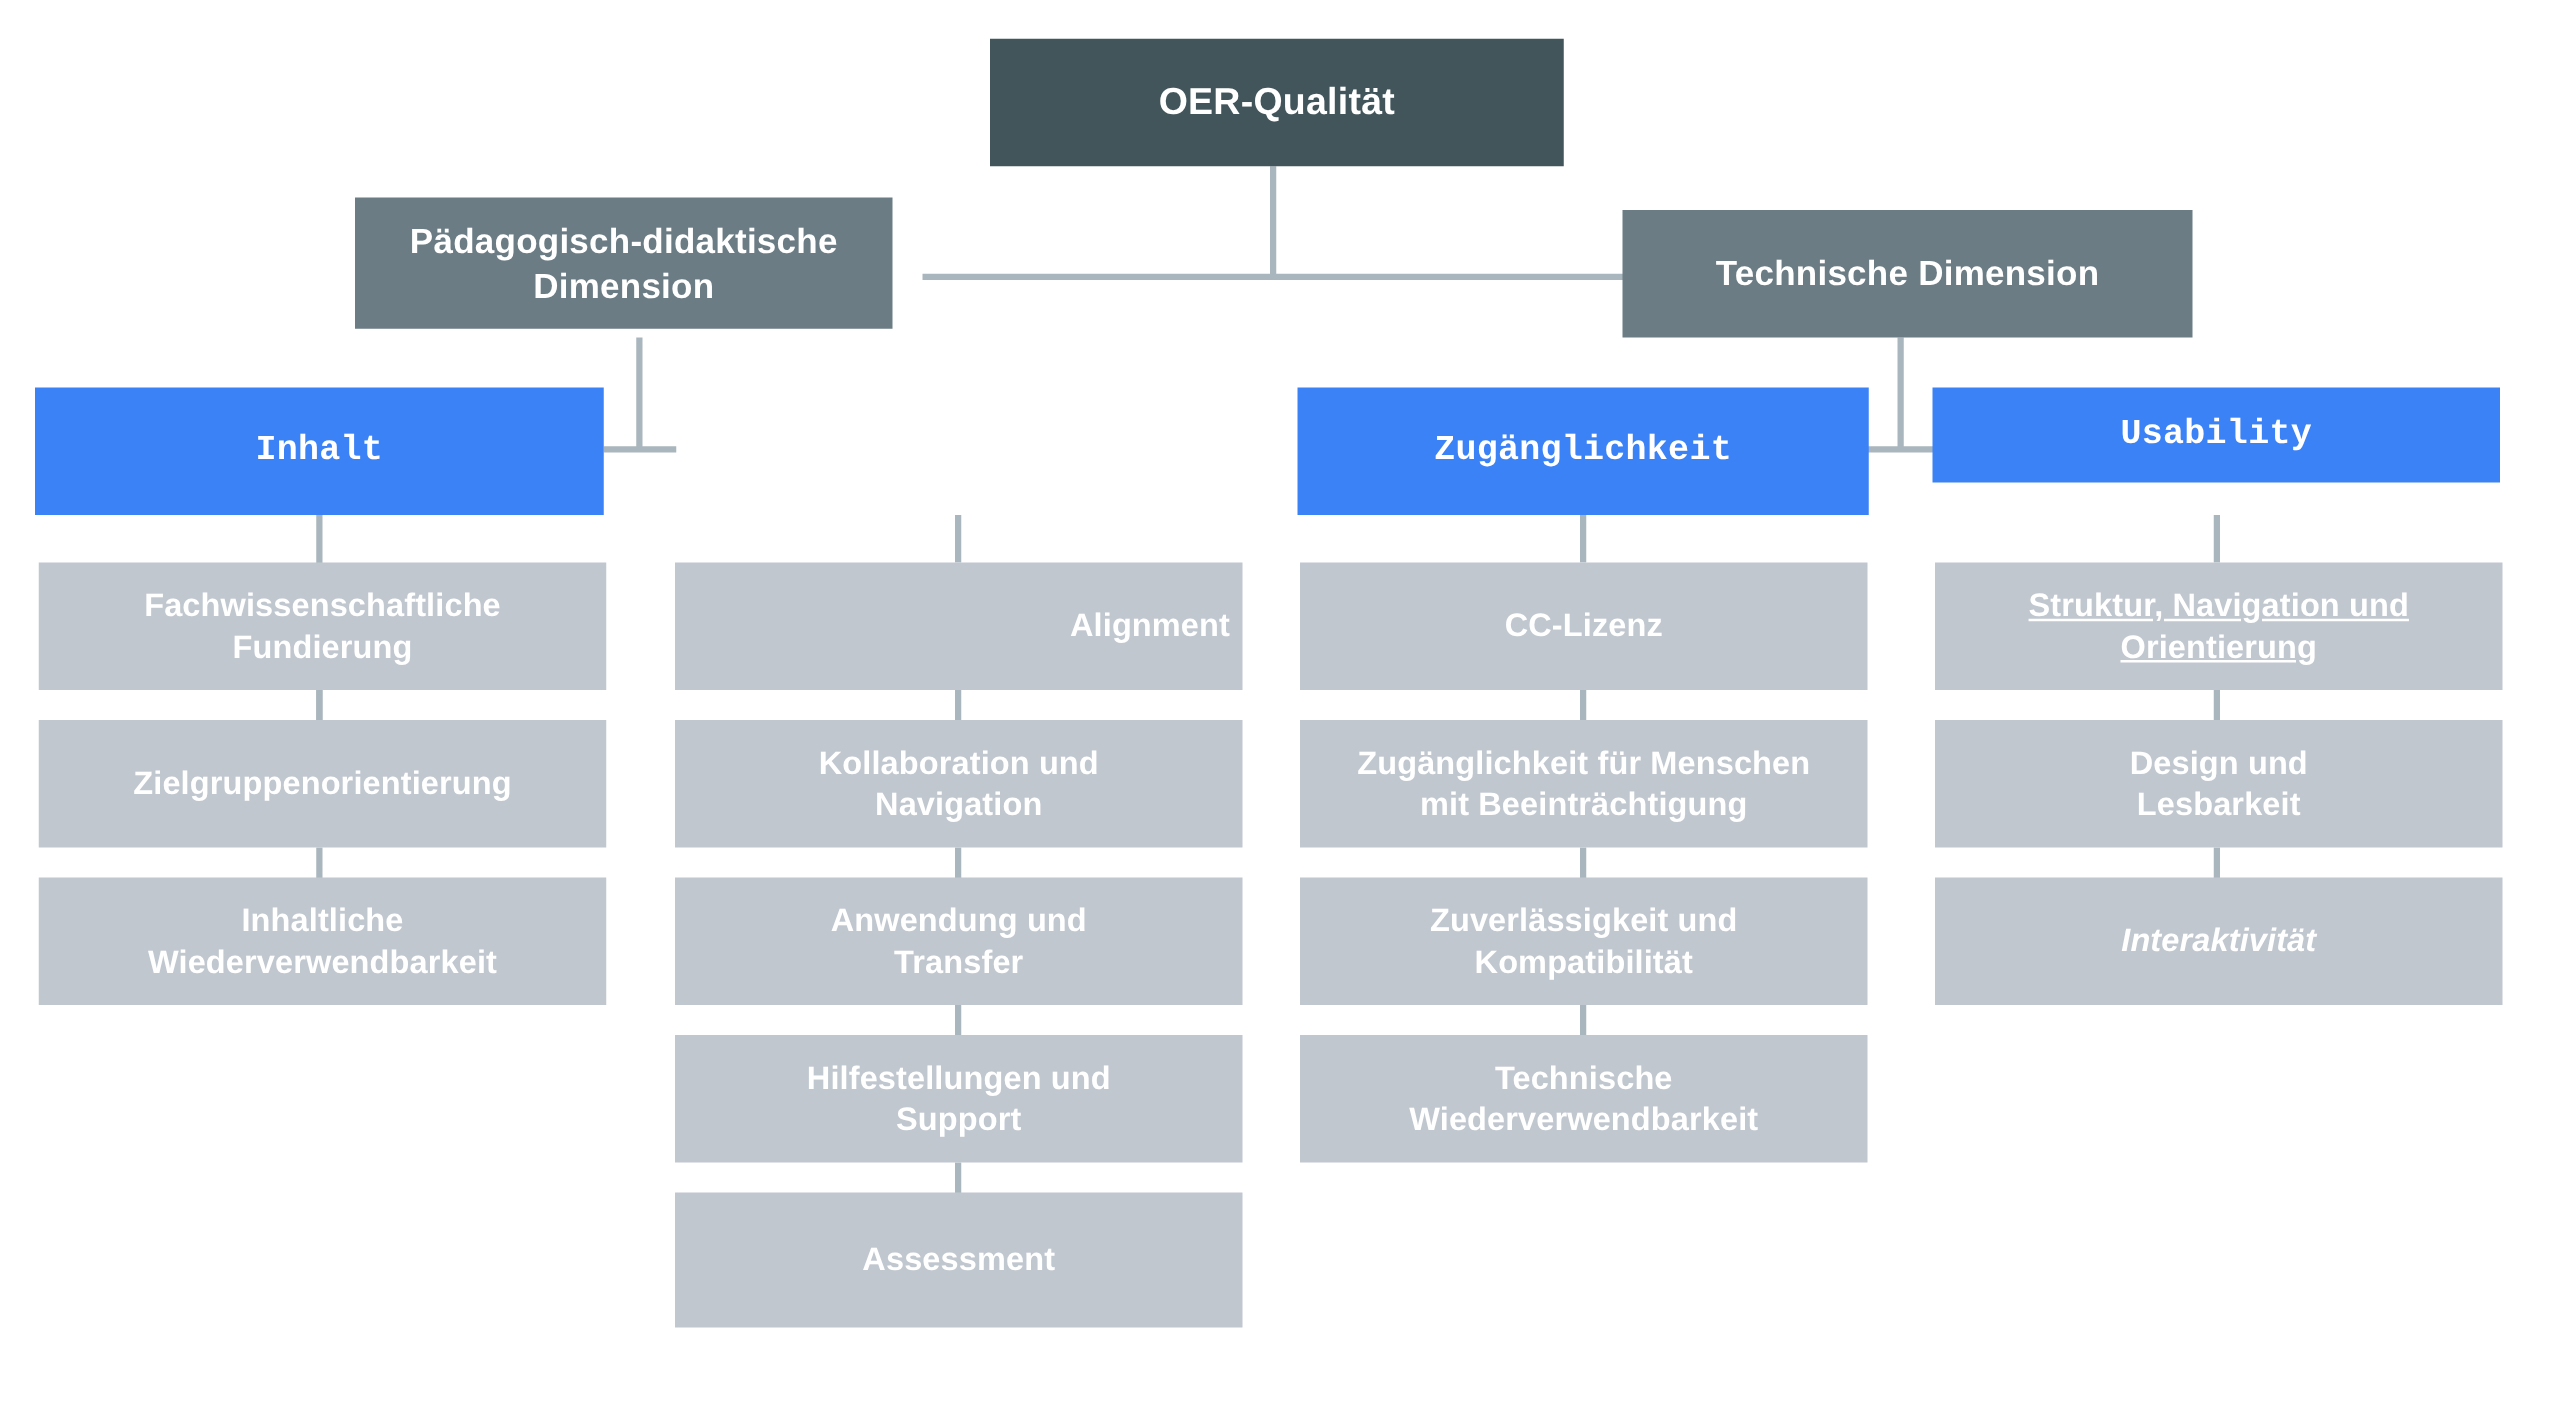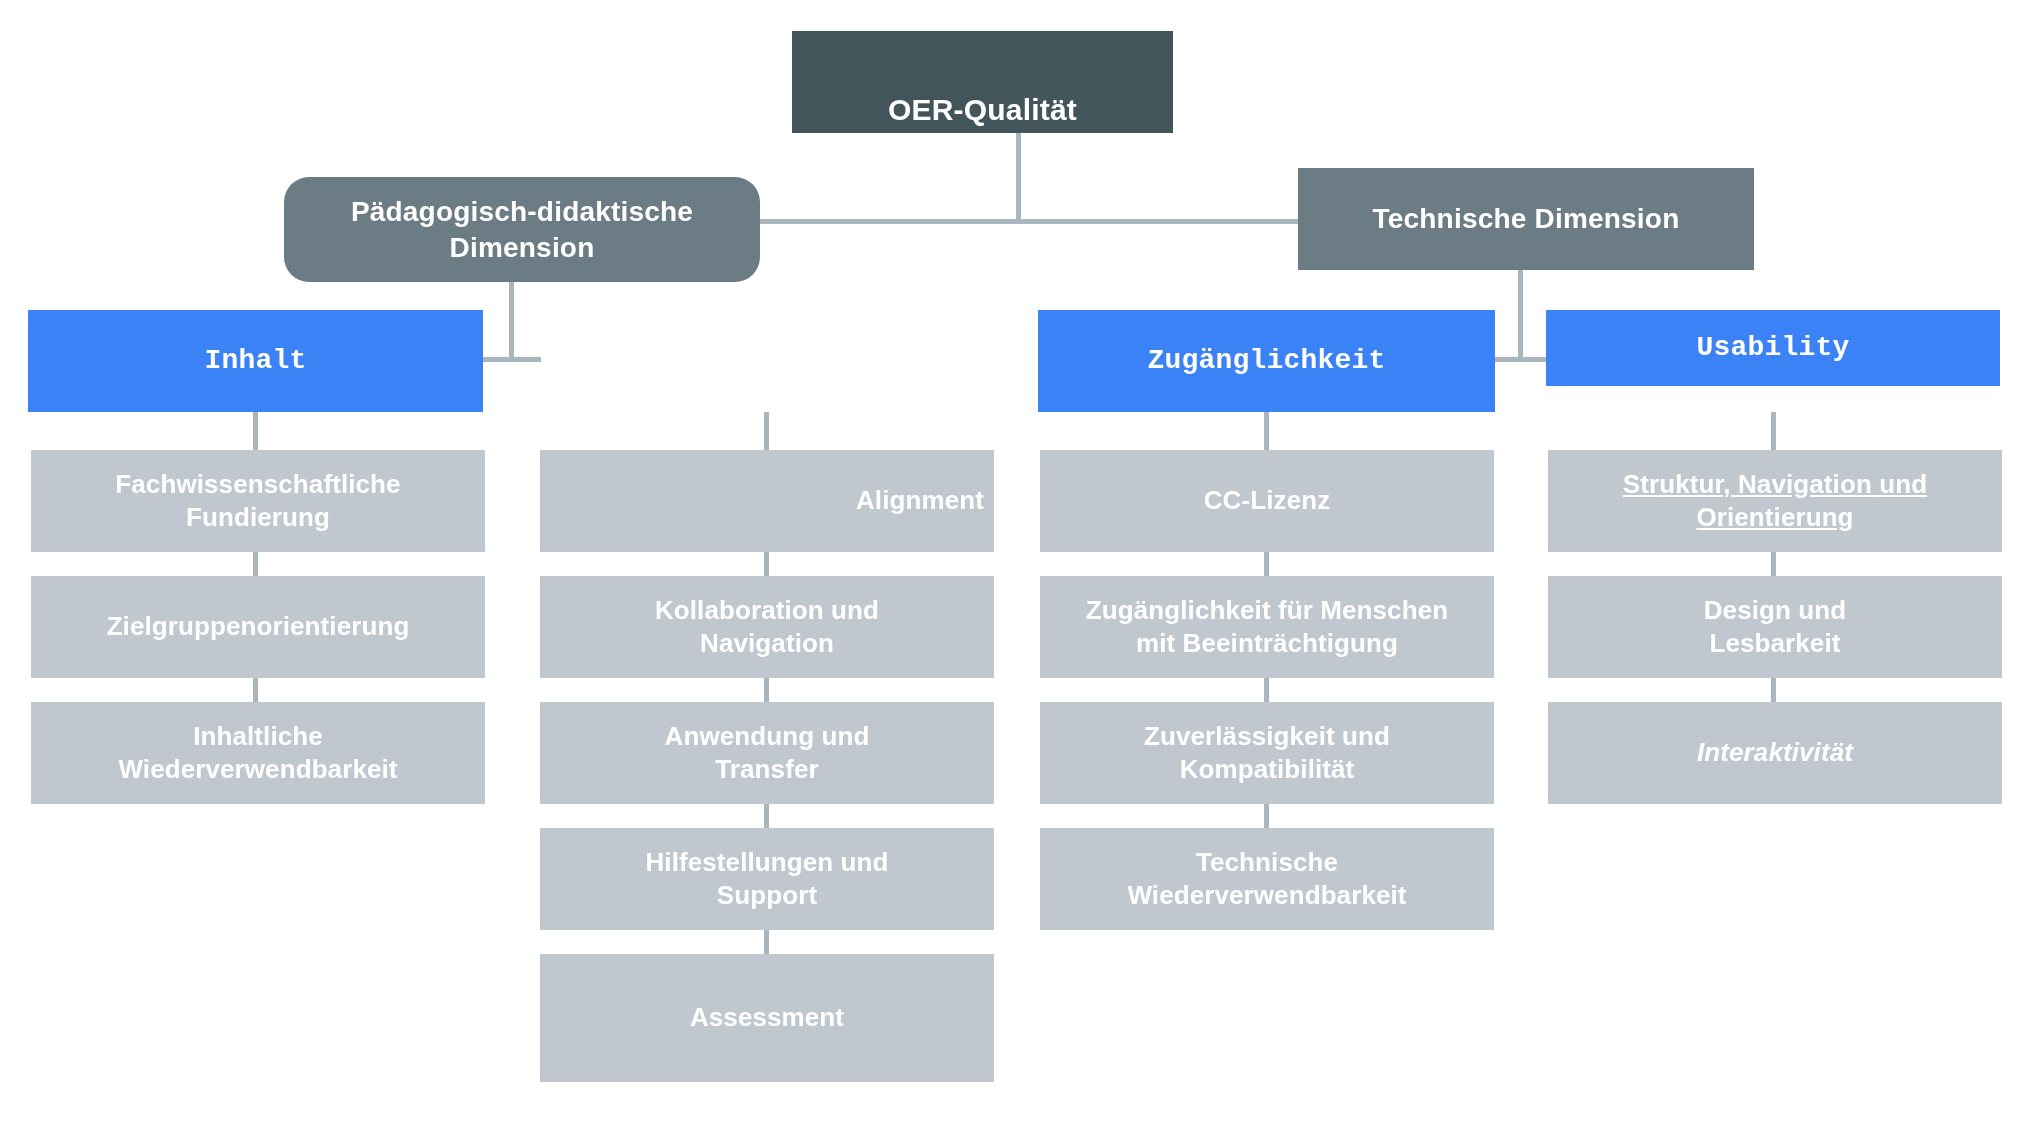--- a/index.html
+++ b/index.html
@@ -68,25 +68,25 @@
 
   <div class="conn v" style="left:1264px; top:412px; height:38px;"></div>
   <div class="conn v" style="left:1264px; top:552px; height:26px;"></div>
   <div class="conn v" style="left:1264px; top:678px; height:26px;"></div>
   <div class="conn v" style="left:1264px; top:804px; height:26px;"></div>
 
   <div class="conn v" style="left:1771px; top:412px; height:38px;"></div>
   <div class="conn v" style="left:1771px; top:552px; height:26px;"></div>
   <div class="conn v" style="left:1771px; top:678px; height:26px;"></div>
 
-  <div class="node lvl-root" style="left:792px; top:31px; width:381px; height:102px;align-items:flex-end;">
+  <div class="node lvl-root" style="left:792px; top:31px; width:459px; height:102px;">
     <span>OER-Qualität</span>
   </div>
 
-  <div class="node lvl-dim" style="left:284px; top:177px; width:476px; height:105px;border-radius:25px;">
+  <div class="node lvl-dim" style="left:284px; top:158px; width:430px; height:105px;">
     <span>Pädagogisch-didaktische
 Dimension</span>
   </div>
   <div class="node lvl-dim" style="left:1298px; top:168px; width:456px; height:102px;">
     <span>Technische Dimension</span>
   </div>
 
   <div class="node lvl-cat" style="left:28px; top:310px; width:455px; height:102px;">
     <span>Inhalt</span>
   </div>
@@ -117,21 +117,21 @@
 Navigation</span>
   </div>
   <div class="node lvl-leaf" style="left:540px; top:702px; width:454px; height:102px;">
     <span>Anwendung und
 Transfer</span>
   </div>
   <div class="node lvl-leaf" style="left:540px; top:828px; width:454px; height:102px;">
     <span>Hilfestellungen und
 Support</span>
   </div>
-  <div class="node lvl-leaf" style="left:540px; top:954px; width:454px; height:128px;">
+  <div class="node lvl-leaf" style="left:540px; top:954px; width:454px; height:108px;">
     <span>Assessment</span>
   </div>
 
   <div class="node lvl-leaf" style="left:1040px; top:450px; width:454px; height:102px;">
     <span>CC-Lizenz</span>
   </div>
   <div class="node lvl-leaf" style="left:1040px; top:576px; width:454px; height:102px;">
     <span>Zugänglichkeit für Menschen
 mit Beeinträchtigung</span>
   </div>

